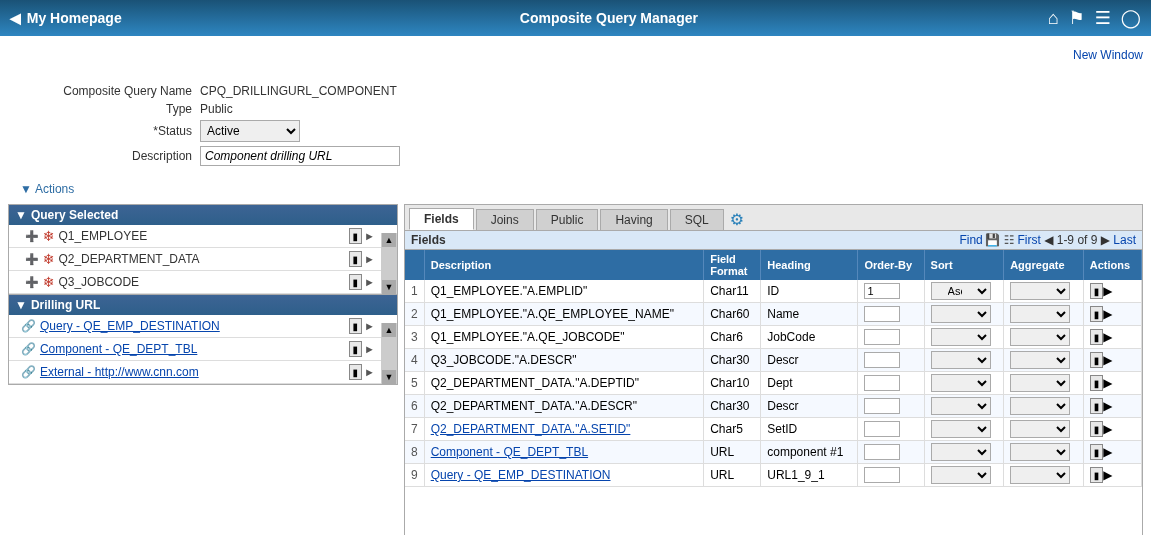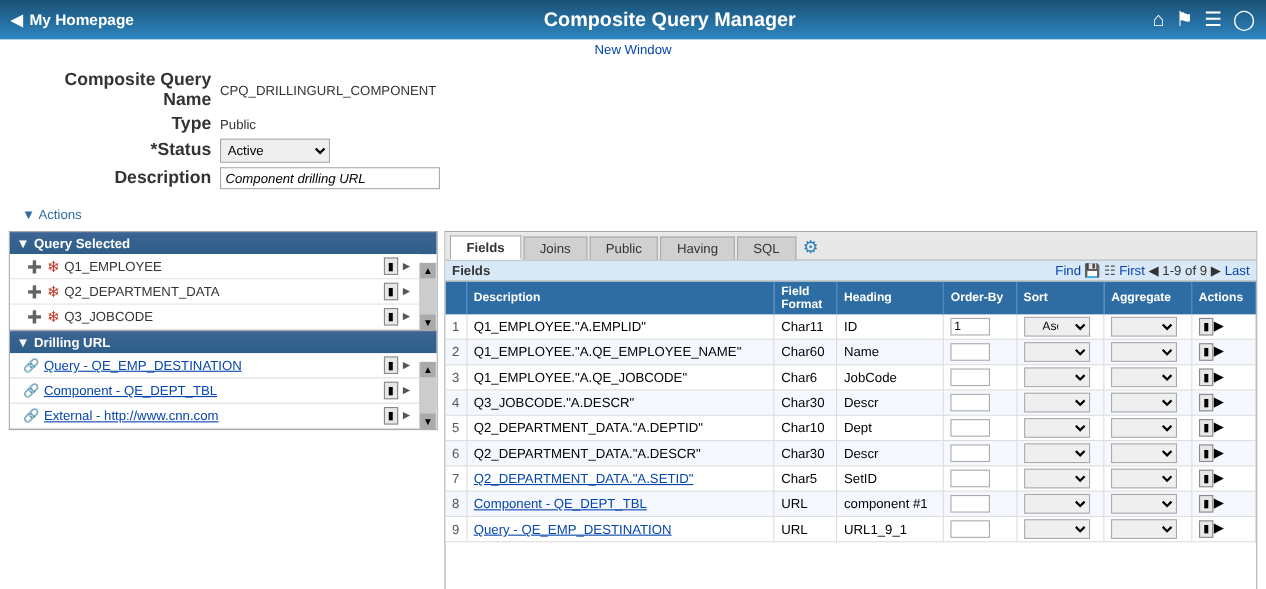--- a/index.html
+++ b/index.html
@@ -19,39 +19,39 @@
       align-items: center;
       gap: 6px;
       cursor: pointer;
       font-size: 14px;
       font-weight: bold;
       min-width: 160px;
     }
     .header-title {
       flex: 1;
       text-align: center;
-      font-size: 18px;
+      font-size: 14px;
       font-weight: bold;
       color: white;
     }
     .header-icons {
       display: flex;
       gap: 10px;
       align-items: center;
     }
     .header-icon {
       color: white;
       font-size: 18px;
       cursor: pointer;
     }
 
     
     .new-window-bar {
-      text-align: center;
-      padding: 2px 8px;
+      text-align: right;
+      padding: 12px 8px;
       background: #fff;
     }
     .new-window-bar a {
       color: #0645ad;
       text-decoration: none;
       font-size: 12px;
     }
 
     
     .form-area {
@@ -59,22 +59,22 @@
     }
     .form-row {
       display: flex;
       align-items: center;
       margin-bottom: 4px;
     }
     .form-label {
       text-align: right;
       width: 180px;
       padding-right: 8px;
-      font-weight: bold;
-      font-size: 16px;
+      font-weight: normal;
+      font-size: 12px;
       color: #333;
     }
     .form-value {
       font-size: 12px;
       color: #333;
     }
     .form-input {
       border: 1px solid #aaa;
       padding: 2px 4px;
       font-size: 12px;

